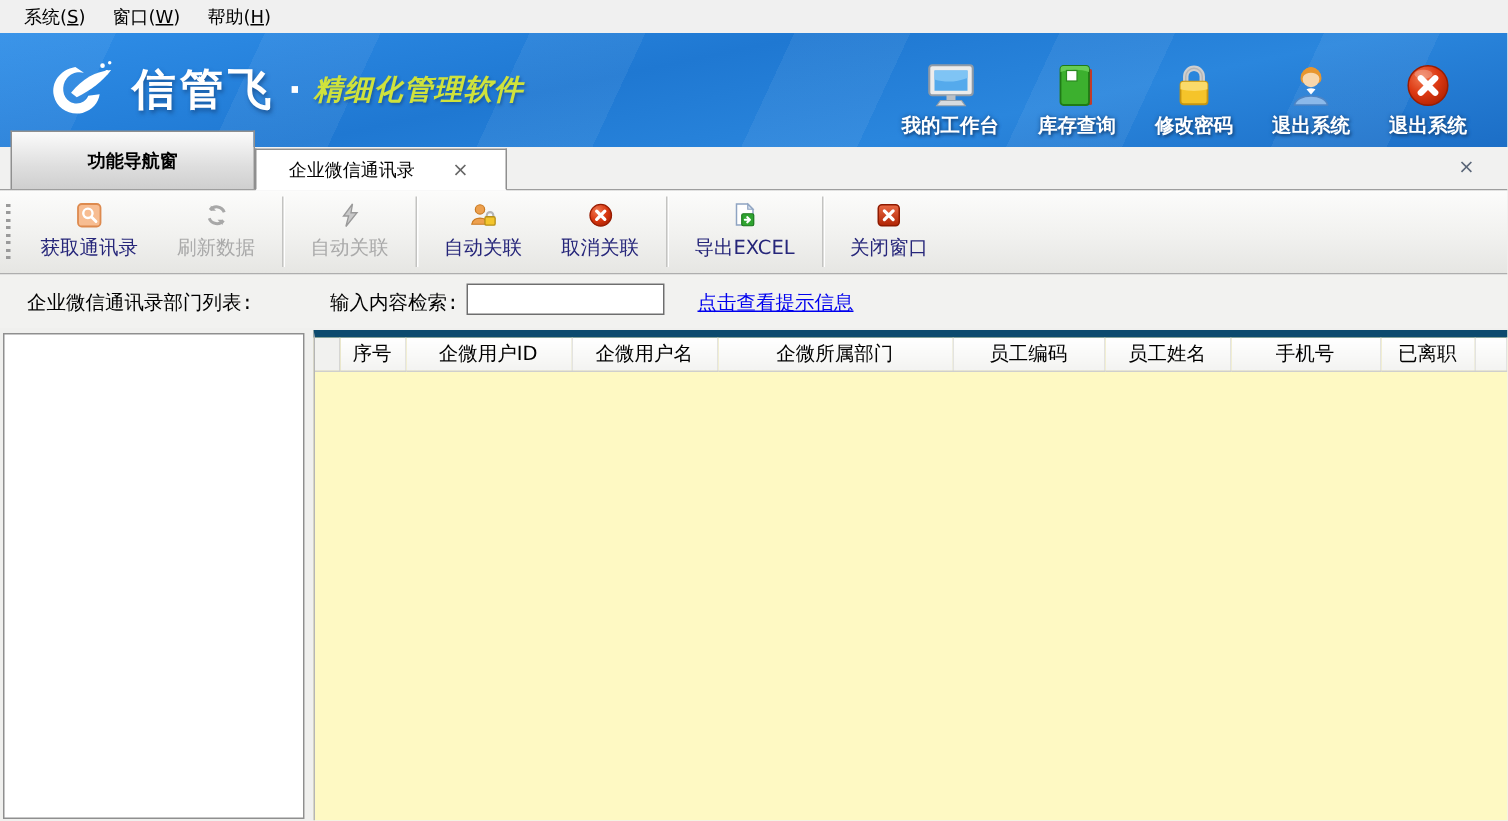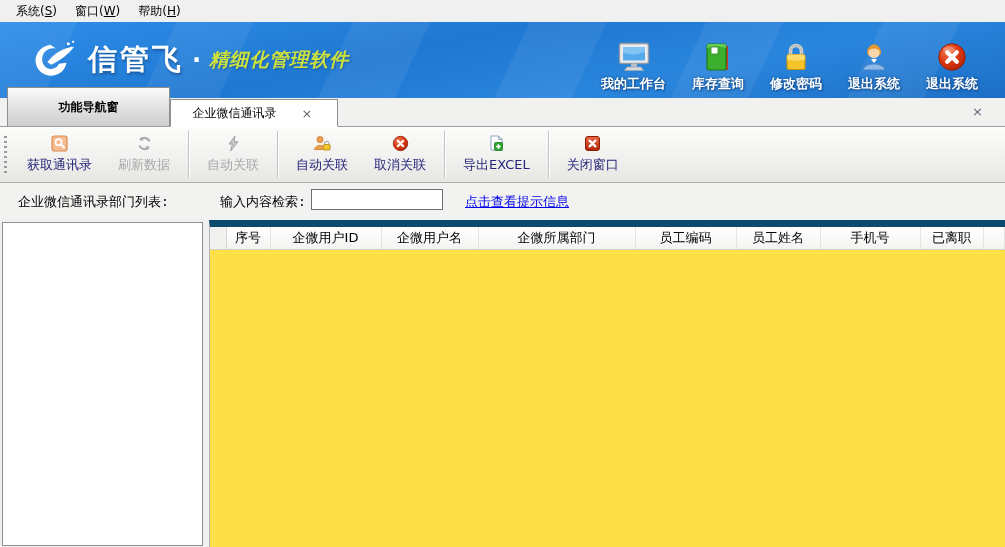--- a/index.html
+++ b/index.html
@@ -49,21 +49,21 @@
   .filterbar { height:36px; position:relative; background:#f2f2f0; }
   .filterbar .flabel { position:absolute; top:10px; font-size:13px;font-family:Liberation Mono, monospace; }
   .dept-label { left:18px; }
   .search-label { left:220px; }
   .search-input { position:absolute; left:311px; top:6px; width:132px; height:21px; border:1px solid #6e6e6e; background:#fff; font-size:12px; padding:0 4px; outline:none; }
   .tip-link { position:absolute; left:465px; top:10px; color:#0000ee; text-decoration:underline; font-size:13px; cursor:pointer; }
 
   
   .content { position:absolute; top:219px; left:0; right:0; bottom:0; background:#f0f0ee; }
   .dept-panel { position:absolute; left:2px; top:3px; width:201px; bottom:1px; background:#fff; border:1px solid #8f8f8f; }
-  .grid-wrap { position:absolute; left:209px; top:1px; right:0; bottom:0; background:#fde047; border-top:7px solid #0c4a6e; border-left:1px solid #b5b5b5; overflow:hidden; }
+  .grid-wrap { position:absolute; left:209px; top:1px; right:0; bottom:0; background:#fef9c3; border-top:5px solid #0c4a6e; border-left:1px solid #b5b5b5; overflow:hidden; }
   table.grid { width:100%; border-collapse:collapse; table-layout:fixed; }
   .grid th { height:22px; font-weight:normal; font-size:13px; text-align:center;
     background:linear-gradient(#ffffff,#f3f3f1); border-right:1px solid #e3e3e1; border-bottom:1px solid #cfcfcd; white-space:nowrap; overflow:hidden; }
   .grid th.sel { background:#f1f1ef; border-right:1px solid #d6d6d4; }
 </style>
 </head>
 <body>
 
 <div class="menubar">
   <div class="menu-item"><span><span>系统(</span><span class="mn">S</span><span>)</span></span></div>

